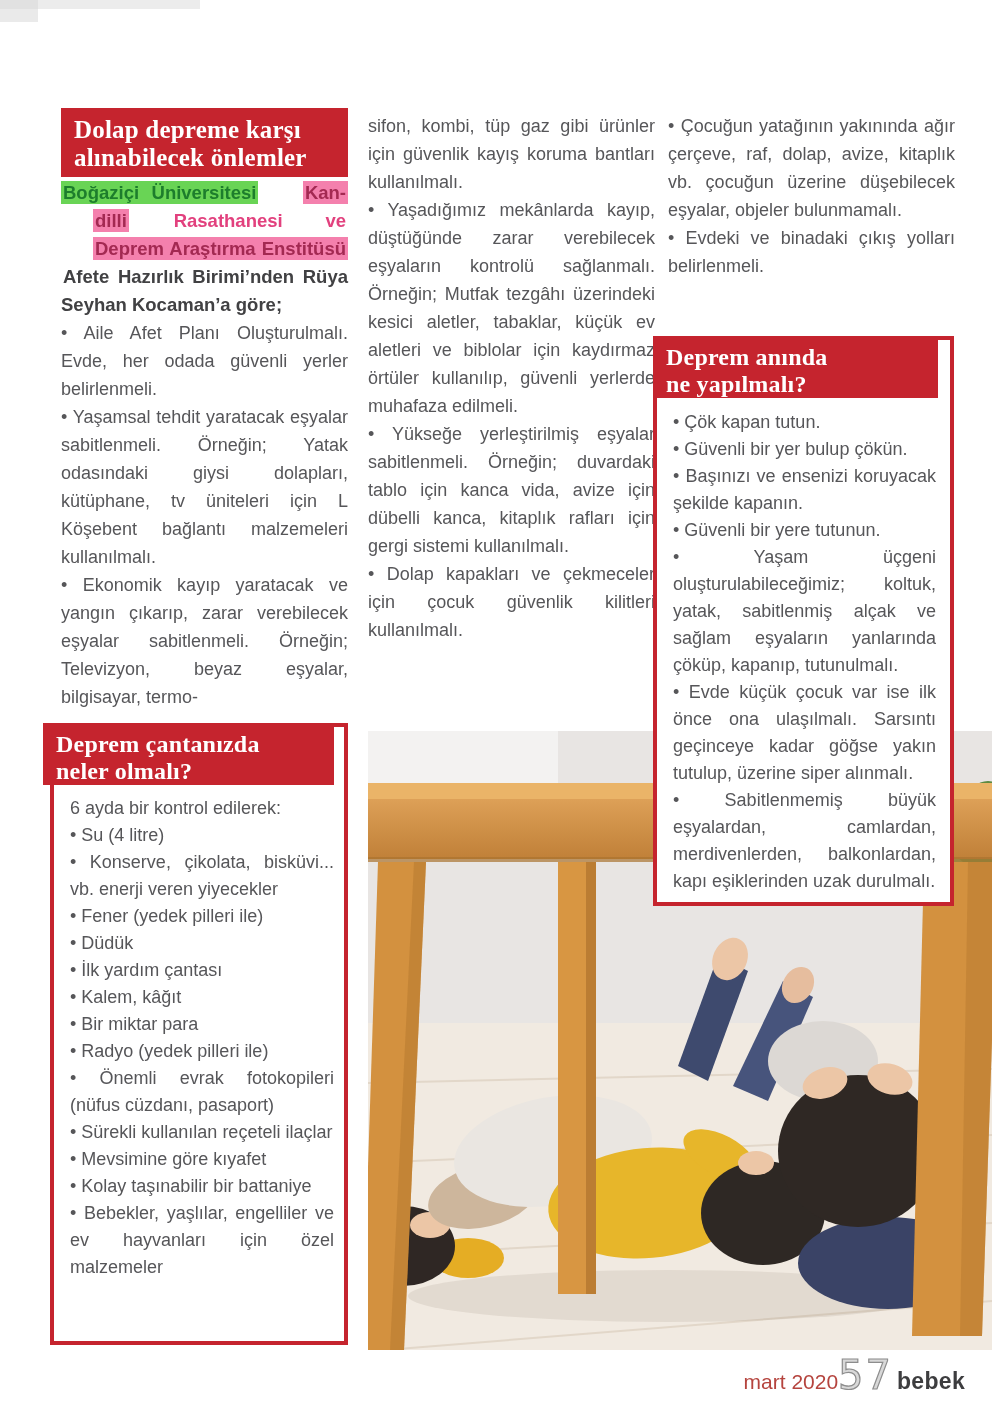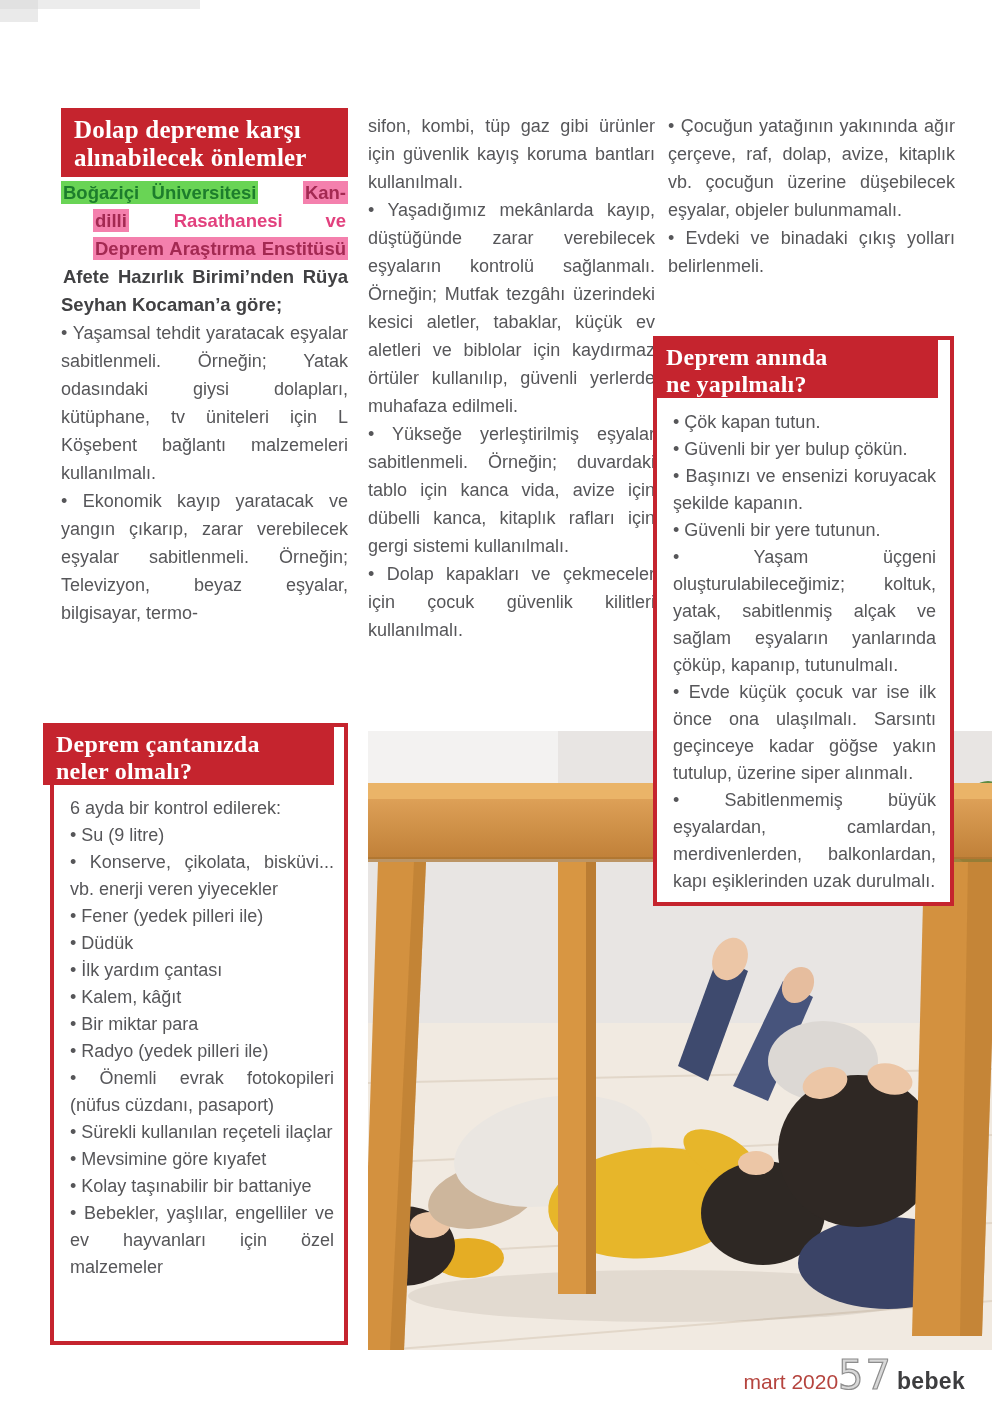--- a/index.html
+++ b/index.html
@@ -152,20 +152,21 @@
         <polygon points="556,131 630,131 614,605 544,605" fill="#d3913f"></polygon>
         <polygon points="600,131 630,131 614,605 592,605" fill="#b97c31" opacity="0.55"></polygon>
       </g>
     </svg>
   </div>
 
   <div class="col col1">
     <div class="title-spacer"></div>
     <p class="intro"><span class="hl-green">Boğaziçi Üniversitesi</span> <span class="hl-pink">Kan-</span> <span class="hl-pink">dilli</span> <span class="txt-pink">Rasathanesi ve</span> <span class="hl-pink">Deprem Araştırma Enstitüsü</span> <span class="bold">Afete Hazırlık Birimi’nden Rüya Seyhan Kocaman’a göre;</span> </p>
     <div>
+        <p class="para">• Aile Afet Planı Oluşturulmalı. Evde, her odada güvenli yerler belirlenmeli.</p> 
         <p class="para">• Yaşamsal tehdit yaratacak eşyalar sabitlenmeli. Örneğin; Yatak odasındaki giysi dolapları, kütüphane, tv üniteleri için L Köşebent bağlantı malzemeleri kullanılmalı.</p> 
         <p class="para">• Ekonomik kayıp yaratacak ve yangın çıkarıp, zarar verebilecek eşyalar sabitlenmeli. Örneğin; Televizyon, beyaz eşyalar, bilgisayar, termo-</p> 
       </div>
   </div>
   <div class="red-head main-title">
     <span class="hline">Dolap depreme karşı</span>
     <span class="hline">alınabilecek önlemler</span>
   </div>
 
   <div class="col col2">
@@ -185,21 +186,21 @@
   </div>
 
   <div class="outline-box kit-box"></div>
   <div class="red-head kit-head">
     <span class="hline">Deprem çantanızda</span>
     <span class="hline">neler olmalı?</span>
   </div>
   <div class="box-content kit-content">
     <p class="para">6 ayda bir kontrol edilerek:</p>
     <div>
-        <p class="para">• Su (9 litre)</p> 
+        <p class="para">• Su (4 litre)</p> 
         <p class="para">• Konserve, çikolata, bisküvi... vb. enerji veren yiyecekler</p> 
         <p class="para">• Fener (yedek pilleri ile)</p> 
         <p class="para">• Düdük</p> 
         <p class="para">• İlk yardım çantası</p> 
         <p class="para">• Kalem, kâğıt</p> 
         <p class="para">• Bir miktar para</p> 
         <p class="para">• Radyo (yedek pilleri ile)</p> 
         <p class="para">• Önemli evrak fotokopileri (nüfus cüzdanı, pasaport)</p> 
         <p class="para">• Sürekli kullanılan reçeteli ilaçlar</p> 
         <p class="para">• Mevsimine göre kıyafet</p> 

